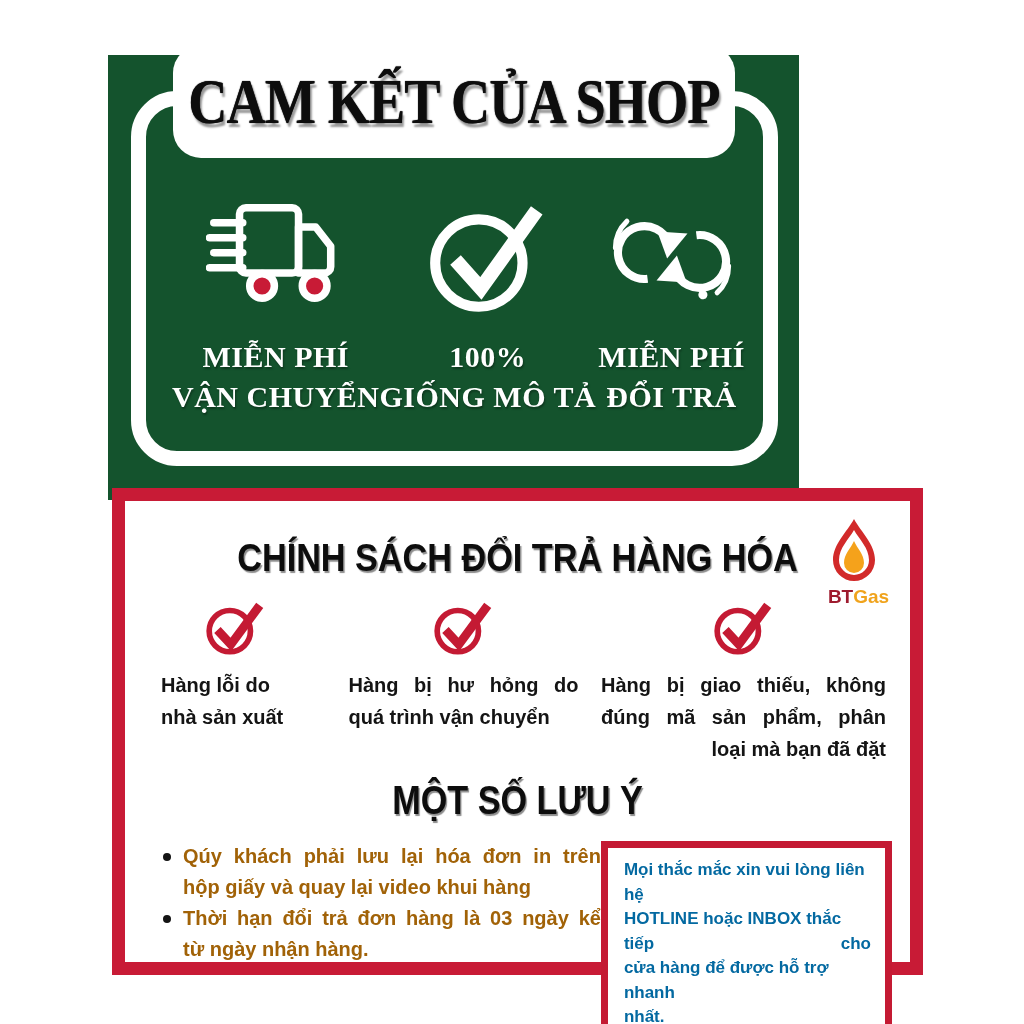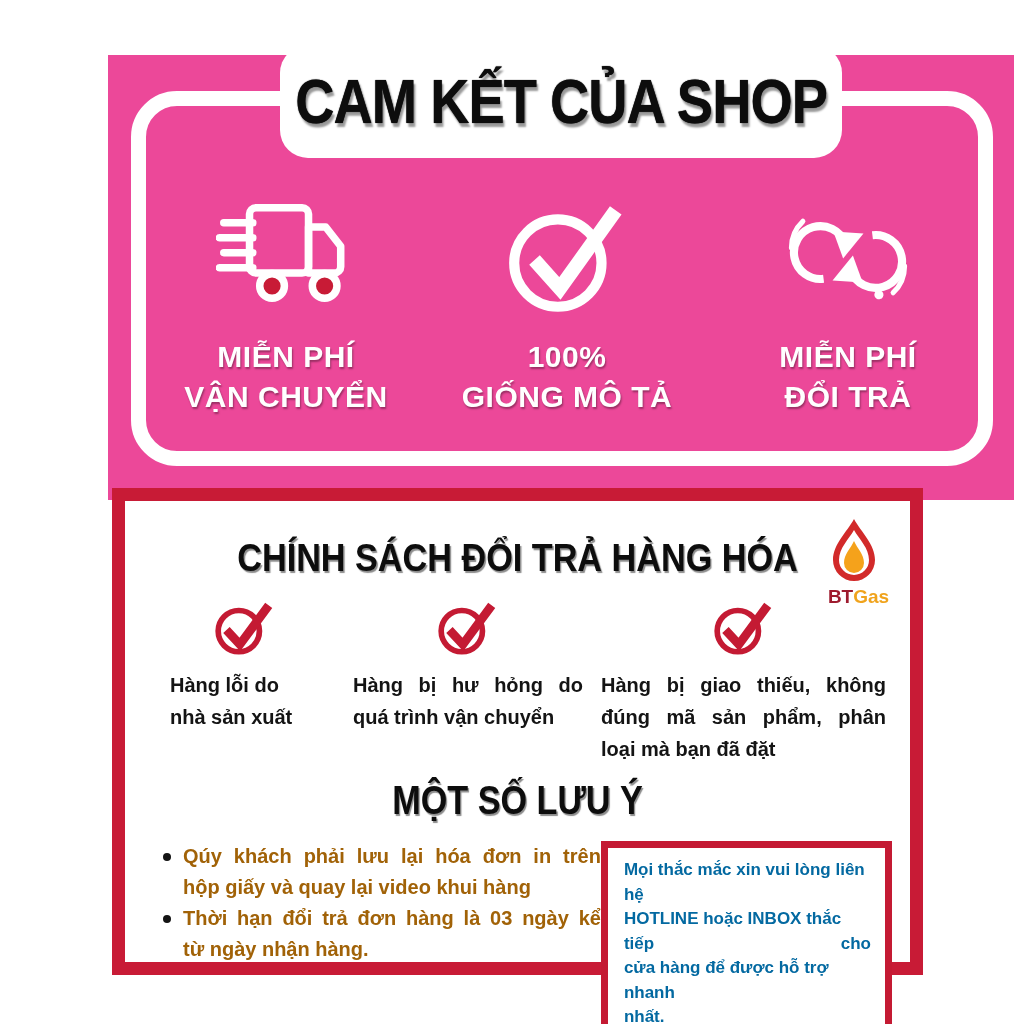--- a/index.html
+++ b/index.html
@@ -5,22 +5,23 @@
   * { margin:0; padding:0; box-sizing:border-box; }
   html,body { background:#ffffff; }
   .page {
     position:relative; width:1024px; height:1024px; overflow:hidden;
     background:#ffffff;
     font-family:"Liberation Sans","DejaVu Sans",sans-serif;
     color:#111;
   }
   
   .hero {
-    position:absolute; left:108px; top:55px; width:906px; height:445px;
-    background:#ec4899;
+    position:absolute; left:108px; top:55px; width:691px; height:445px;
+    background:#14532d;
+    font-family:Liberation Serif, serif;
   }
   .hero-frame {
     position:absolute; left:23px; right:21px; top:36px; bottom:34px;
     border:15px solid #ffffff; border-radius:46px;
   }
   .title-box {
     position:absolute; left:50%; top:-10px; transform:translateX(-50%);
     width:562px; height:113px; background:#ffffff; border-radius:28px;
     display:flex; align-items:center; justify-content:center;
   }
@@ -54,25 +55,25 @@
     text-shadow:1.5px 2px 1px rgba(0,0,0,0.45);
   }
   .logo {
     position:absolute; right:16px; top:16px; width:80px;
     display:flex; flex-direction:column; align-items:center;
   }
   .logo-text { font-size:19px; font-weight:bold; line-height:20px; margin-top:-2px; letter-spacing:0;margin-left:9px; }
   .logo-text .bt { color:#9E1B2E; }
   .logo-text .gas { color:#F0A31C; }
   .cases {
-    position:absolute; left:30px; right:24px; top:96px;
+    position:absolute; left:21px; right:24px; top:96px;
     display:flex; justify-content:space-between;
   }
   .case { display:flex; flex-direction:column; align-items:center; }
-  .case-c1 { width:180px; } .case-c2 { width:230px; } .case-c3 { width:285px; }
+  .case-c1 { width:180px; } .case-c2 { width:230px; } .case-c3 { width:285px;text-align:right; }
   .case .cicon { height:64px; margin-bottom:8px; }
   .case-text { width:100%; font-size:20px; font-weight:bold; line-height:32px; color:#141414; }
   .case-c1 .case-text { width:150px; }
   .jl { text-align-last:justify; }
   .notes-title {
     position:absolute; left:0; right:0; top:278px; text-align:center;
     font-size:38px; font-weight:bold; color:#0d0d0d; white-space:nowrap;
     transform:scale(0.9,1.05);
     text-shadow:1.5px 2px 1px rgba(0,0,0,0.45);
   }

